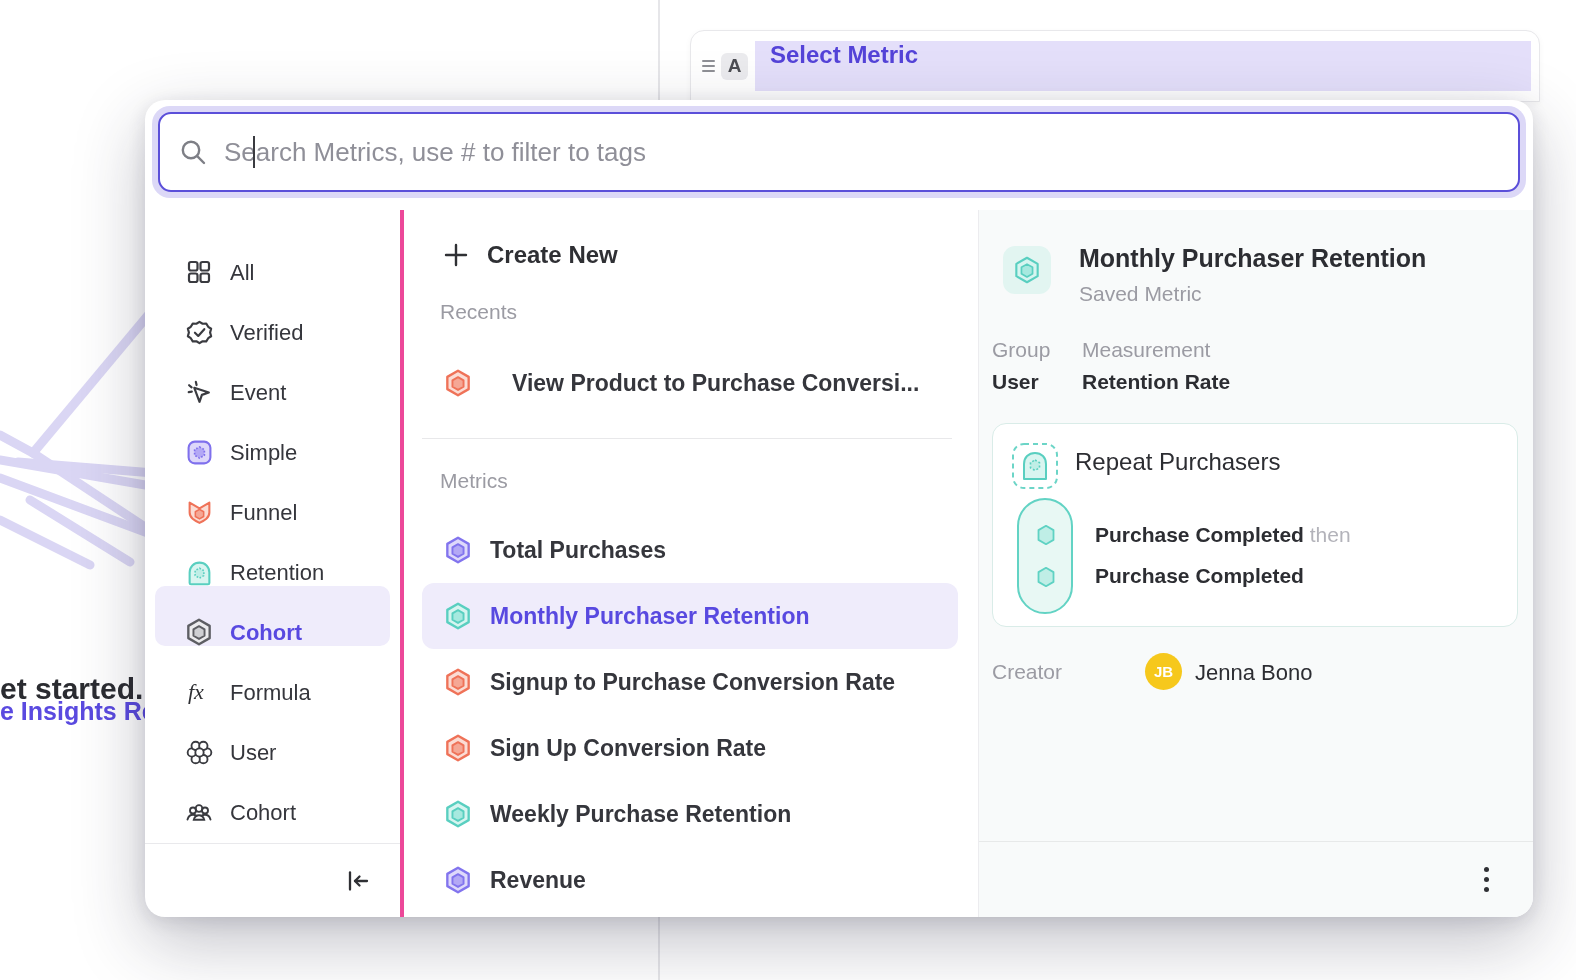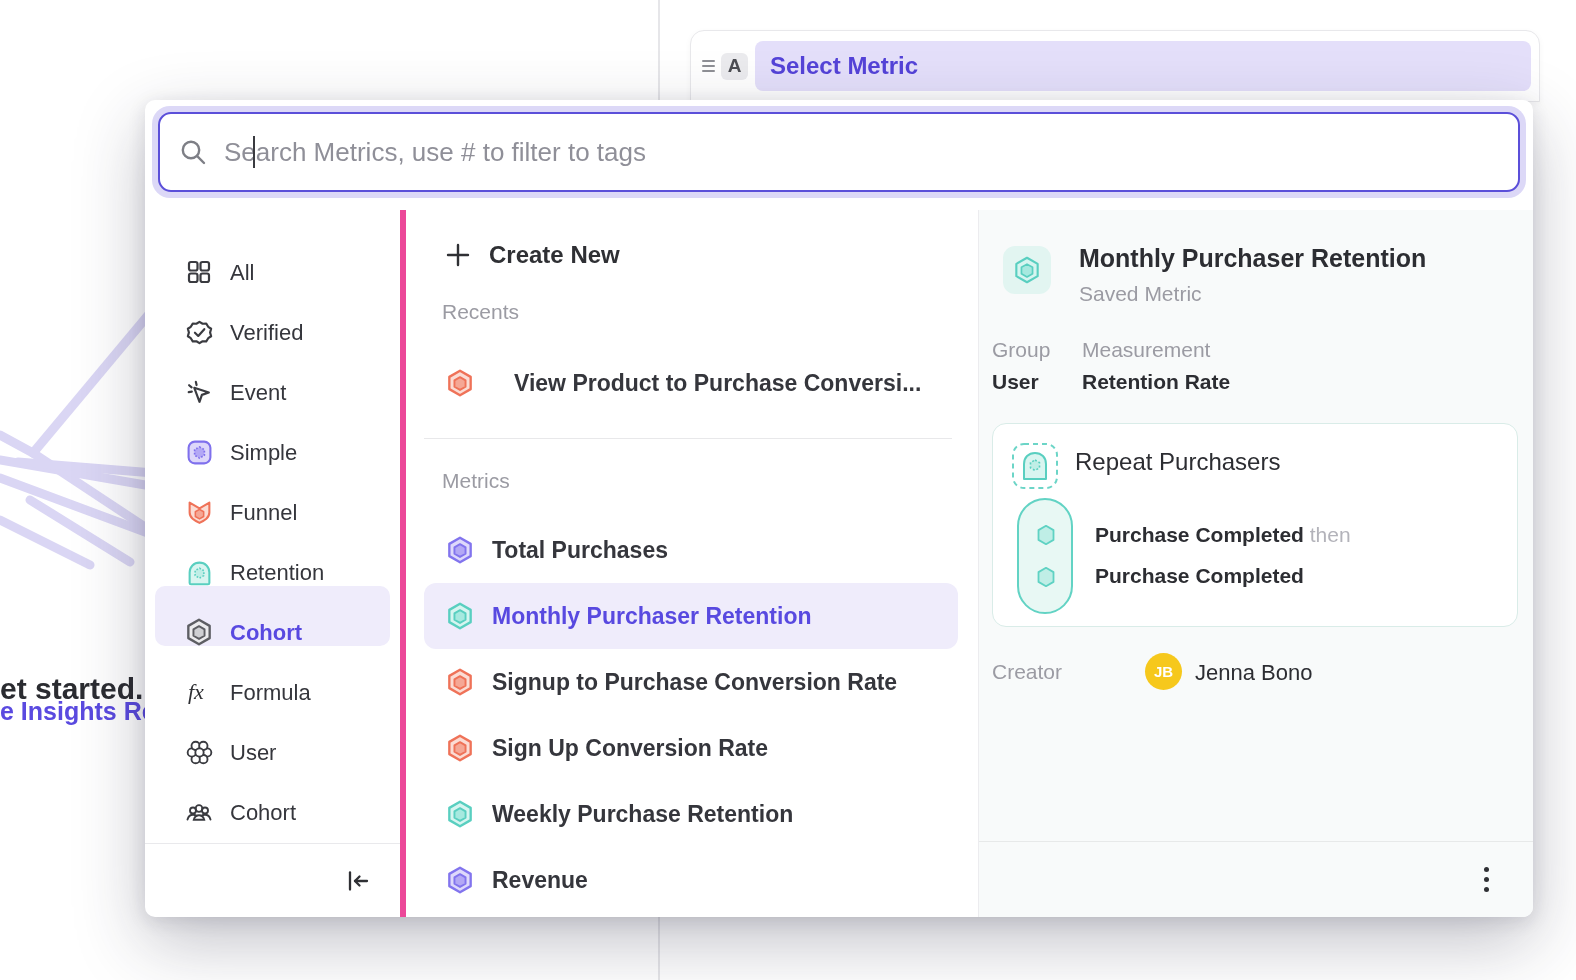--- a/index.html
+++ b/index.html
@@ -13,25 +13,25 @@
   .bg-insights { position:absolute; left:0; top:697px; font-size:25px; font-weight:600; color:#5a4ae0; z-index:1; white-space:nowrap; }
 
   
   .qb-card { position:absolute; left:690px; top:30px; width:850px; height:72px; background:#fff;
     border:1px solid #e8e8eb; border-radius:14px 14px 0 0; box-shadow:0 2px 6px rgba(0,0,0,.04); z-index:2;
     display:flex; align-items:center; padding:0 8px 0 6px; }
   .qb-drag { width:22px; display:flex; flex-direction:column; gap:3px; align-items:center; margin-right:2px; }
   .qb-drag span { display:block; width:13px; height:2px; background:#8f9096; border-radius:1px; }
   .qb-letter { width:27px; height:27px; background:#ebebee; border-radius:6px; display:flex; align-items:center; justify-content:center;
     font-size:19px; font-weight:700; color:#4c4d53; margin-right:7px; }
-  .qb-pill { flex:1; height:50px; background:#e4dffa; border-radius:8px; display:flex; align-items:center; padding-left:15px;
+  .qb-pill { flex:1; height:50px; background:#e4dffa; border-radius:0; display:flex; padding-left:15px;
     font-size:24px; font-weight:600; color:#5443d8; }
 
   
-  .modal { position:absolute; left:145px; top:100px; width:1388px; height:817px; background:#fff; border-radius:10px;
+  .modal { position:absolute; left:145px; top:100px; width:1388px; height:817px; background:#fff; border-radius:20px;
     box-shadow:0 25px 70px rgba(35,35,60,.28), 0 4px 18px rgba(35,35,60,.12); z-index:5; overflow:hidden; }
 
   .search-ring { position:absolute; left:7px; top:6px; right:7px; height:92px; border-radius:18px; background:#dcd8f7; }
   .search-box { position:absolute; left:6px; top:6px; right:6px; bottom:6px; background:#fff; border:2px solid #5b4fd9; border-radius:13px;
     display:flex; align-items:center; padding-left:18px; }
   .search-box svg { flex:0 0 auto; }
   .search-input { flex:1; border:none; outline:none; font-size:26px; color:#2f3034; margin-left:16px; height:60px;
     font-family:"Liberation Sans", sans-serif; background:transparent; }
   .search-input::placeholder { color:#8f8f98; }
   .caret { position:absolute; left:93px; top:22px; width:2px; height:32px; background:#3a3b40; }
@@ -42,21 +42,21 @@
   .sidebar { width:255px; position:relative; padding-top:16px; }
   .side-item { height:60px; display:flex; align-items:flex-end; gap:17px; padding-left:30px; margin:0 10px; border-radius:10px; cursor:pointer; }
   .side-item .icn { width:28px; height:28px; flex:0 0 auto; display:flex; align-items:center; justify-content:center; }
   .side-item .lbl { font-size:22px; font-weight:500; color:#35363c; }
   .side-item.sel { background:#efecfb; }
   .side-item.sel .lbl { color:#5849e0; font-weight:600; }
   .side-footer { position:absolute; left:0; right:0; bottom:0; height:74px; border-top:1px solid #e9e9ec;
     display:flex; align-items:center; justify-content:flex-end; padding-right:28px; }
 
   
-  .list-col { width:578px; border-left:6px solid #ec4899; position:relative; overflow:hidden; }
+  .list-col { width:578px; border-left:4px solid #ec4899; position:relative; overflow:hidden; }
   .create-row { margin-top:14px; height:62px; display:flex; align-items:center; gap:17px; padding-left:38px; cursor:pointer; }
   .create-row .lbl { font-size:24px; font-weight:600; color:#2f3034; }
   .sect-label { margin:14px 0 0 36px; height:30px; font-size:21px; font-weight:400; color:#9b9ba3; }
   .sect-label.metrics { margin-top:30px; }
   .m-row { height:66px; display:flex; align-items:center; gap:16px; padding-left:20px; margin:0 20px 0 18px; border-radius:12px; cursor:pointer; }
   .m-row.first { margin-top:18px; }
   .m-row .lbl { font-size:23px; font-weight:600; color:#35363c; white-space:nowrap; }
   .m-row.sel { background:#efecfb; }
   .m-row.sel .lbl { color:#5849e0; }
   .recents-item { margin-top:20px;gap:38px; }

